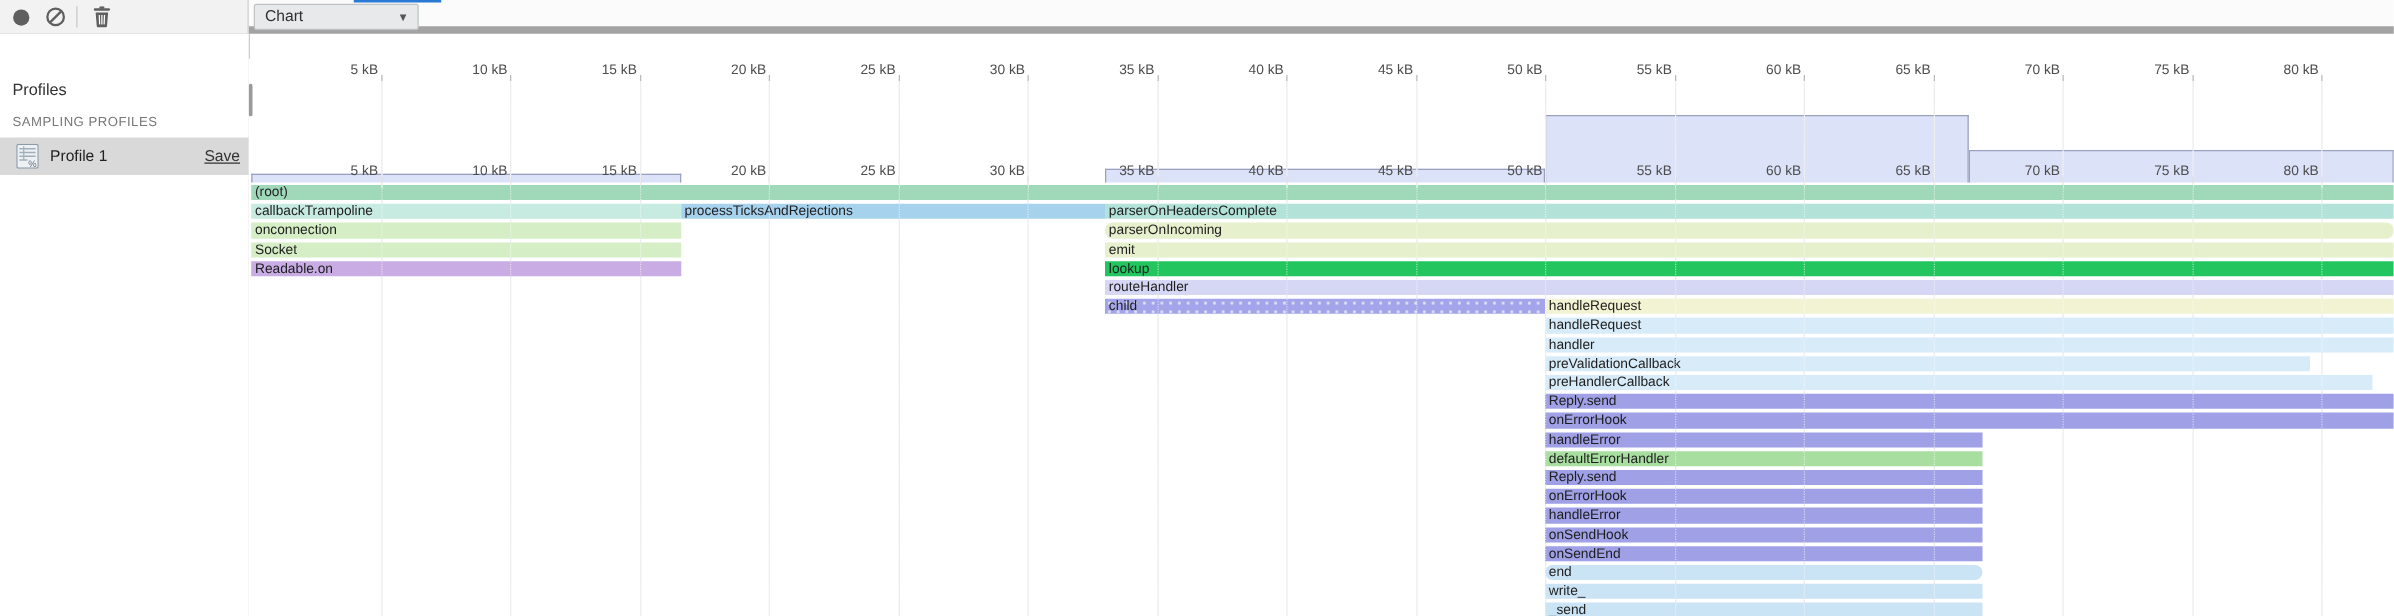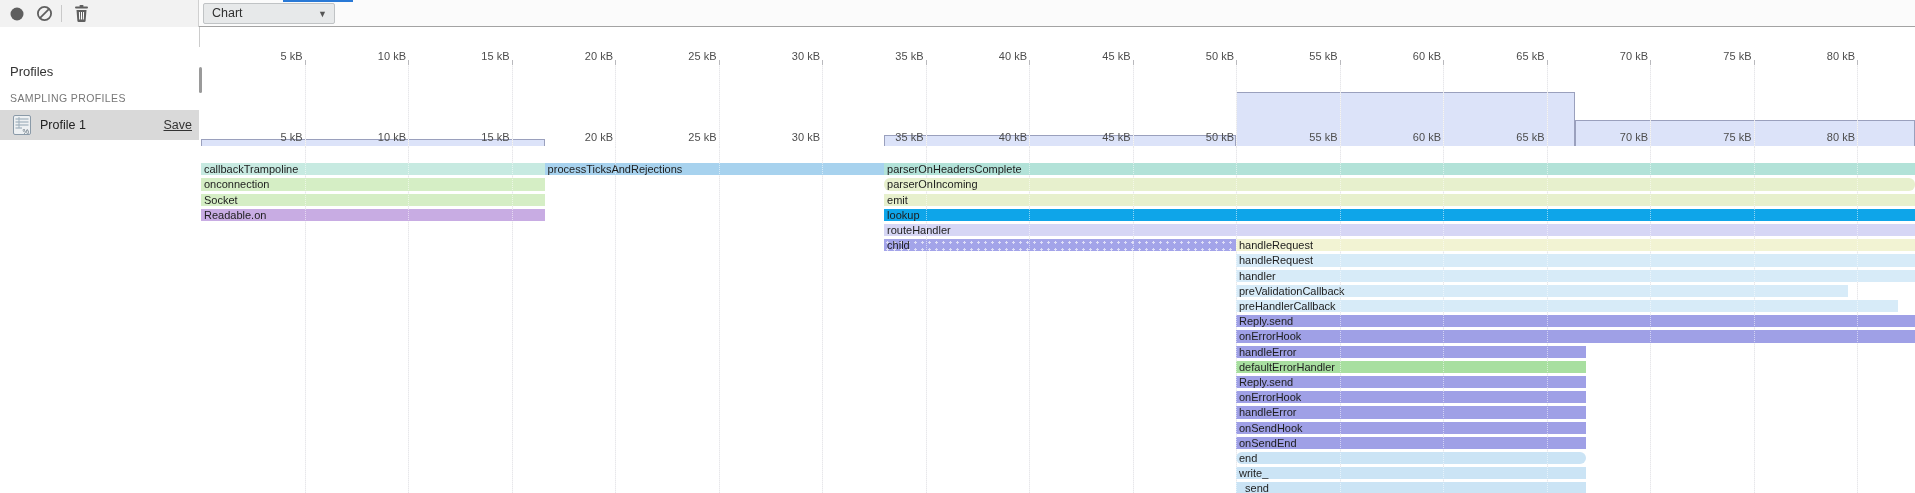--- a/index.html
+++ b/index.html
@@ -1,21 +1,21 @@
 <!DOCTYPE html>
 <html><head>
 <meta charset="utf-8">
 <style>
   * { margin:0; padding:0; box-sizing:border-box; }
   html,body { width:1915px; height:493px; overflow:hidden; background:#fff;
     font-family:"Liberation Sans", sans-serif; }
 
   
   #toolbar { position:absolute; left:0; top:0; width:1915px; height:27px;
-    background:#fbfbfb; border-bottom:1px solid #a3a3a3; }
+    background:#fbfbfb; border-bottom:6px solid #a3a3a3; }
   #toolbar-left { position:absolute; left:0; top:0; width:199px; height:27px;
     background:#f2f2f2; border-right:1px solid #d0d0d0; }
   .tb-btn { position:absolute; top:3px; width:22px; height:21px; display:flex;
     align-items:center; justify-content:center; cursor:pointer; }
   .tb-sep { position:absolute; left:61px; top:5px; width:1px; height:17px; background:#c9c9c9; }
   #view-select { position:absolute; left:203px; top:3px; width:132px; height:21px;
     background:#e7e9ea; border:1px solid #c0c3c5; border-radius:2px;
     font-size:12.5px; color:#303030; line-height:19px; padding-left:8px; cursor:pointer; }
   #view-select .arrow { position:absolute; right:7px; top:1px; font-size:9px; color:#555; }
   #tab-indicator { position:absolute; left:283px; top:0; width:70px; height:2px; background:#2979d6; }
@@ -49,21 +49,21 @@
   #flame { position:absolute; left:0; top:99px; width:1716px; height:367px; }
   .bar { position:absolute; height:12.2px; overflow:hidden; font-size:11px; line-height:12px;
     color:#1d1d1d; padding-left:3px; white-space:nowrap; cursor:pointer; z-index:2; }
   .c-root_green { background:#9fd9ba; }
   .c-teal_light { background:#c7eae1; }
   .c-teal { background:#b2e2d8; }
   .c-green_pale { background:#d5eec5; }
   .c-purple_light { background:#c8ace3; }
   .c-blue { background:#a7d2ee; }
   .c-yellow_green { background:#e7f0cd; }
-  .c-lavender { background:#0ea5e9; }
+  .c-lavender { background:#22c55e; }
   .c-periwinkle_pale { background:#d6d6f5; }
   .c-periwinkle { background:#a3a4e9; }
   .c-cream { background:#f2f3d3; }
   .c-blue_pale { background:#d7ebf8; }
   .c-purple_mid { background:#9fa0e6; }
   .c-green_mid { background:#a8dfa0; }
   .c-blue_light { background:#cbe4f5; }
   .dotted { background-image:radial-gradient(rgba(255,255,255,.65) 1px, transparent 1.4px);
     background-size:7px 7px; }
 </style>
@@ -158,20 +158,21 @@
       <div class="ruler-label" style="left: 933.5px; top: 84px;">45 kB</div>
       <div class="ruler-label" style="left: 1037px; top: 84px;">50 kB</div>
       <div class="ruler-label" style="left: 1140.5px; top: 84px;">55 kB</div>
       <div class="ruler-label" style="left: 1244px; top: 84px;">60 kB</div>
       <div class="ruler-label" style="left: 1347.5px; top: 84px;">65 kB</div>
       <div class="ruler-label" style="left: 1451px; top: 84px;">70 kB</div>
       <div class="ruler-label" style="left: 1554.5px; top: 84px;">75 kB</div>
       <div class="ruler-label" style="left: 1658px; top: 84px;">80 kB</div>
     </div>
   <div id="flame">
+      <div class="bar c-root_green" style="left: 2px; width: 1714px; top: 2px;">(root)</div>
       <div class="bar c-teal_light" style="left: 2px; width: 343.62px; top: 17.2px;">callbackTrampoline</div>
       <div class="bar c-blue" style="left: 345.62px; width: 339.48px; top: 17.2px;">processTicksAndRejections</div>
       <div class="bar c-teal" style="left: 685.1px; width: 1030.9px; top: 17.2px;">parserOnHeadersComplete</div>
       <div class="bar c-green_pale" style="left: 2px; width: 343.62px; top: 32.4px;">onconnection</div>
       <div class="bar c-yellow_green" style="left: 685.1px; width: 1030.9px; top: 32.4px; border-radius: 6px;">parserOnIncoming</div>
       <div class="bar c-green_pale" style="left: 2px; width: 343.62px; top: 47.6px;">Socket</div>
       <div class="bar c-yellow_green" style="left: 685.1px; width: 1030.9px; top: 47.6px;">emit</div>
       <div class="bar c-purple_light" style="left: 2px; width: 343.62px; top: 62.8px;">Readable.on</div>
       <div class="bar c-lavender" style="left: 685.1px; width: 1030.9px; top: 62.8px;">lookup</div>
       <div class="bar c-periwinkle dotted" style="left: 685.1px; width: 351.9px; top: 93.2px;">child</div>

